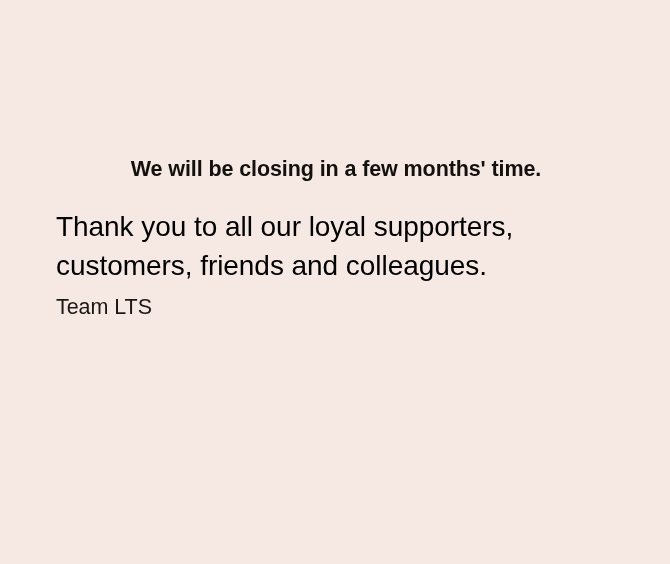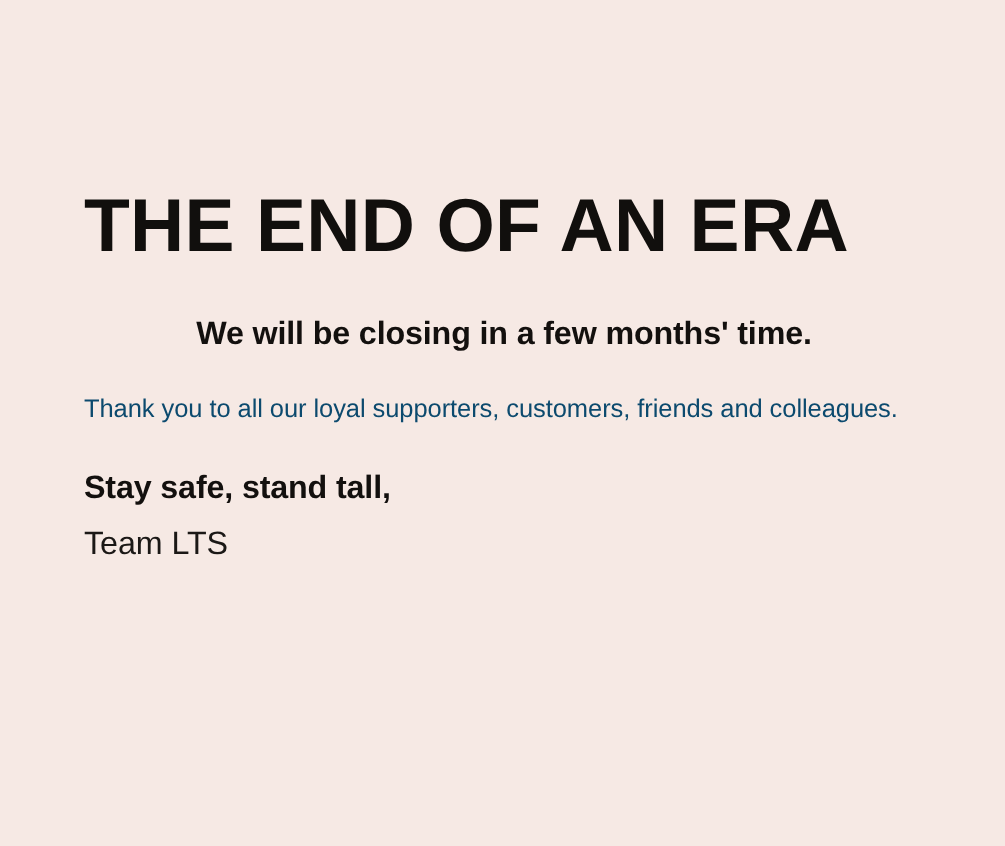--- a/index.html
+++ b/index.html
@@ -50,25 +50,25 @@
     font-weight: 700;
     letter-spacing: -0.1px;
     color: #13100e;
     white-space: nowrap;
     text-align: center;
   }
 
   .notice-paragraph {
     margin: 0;
     padding-top: 24px;
-    font-size: 17px;
+    font-size: 28px;
     line-height: 1.38;
     font-weight: 400;
     letter-spacing: -0.05px;
-    color: #0c4a6e;
+    color: #000000;
     max-width: 562px;
   }
 
   .notice-signoff {
     margin: 0;
     padding-top: 28px;
     font-size: 21.5px;
     line-height: 1.3;
     font-weight: 700;
     letter-spacing: -0.1px;
@@ -84,24 +84,22 @@
     letter-spacing: -0.05px;
     color: #1b1816;
   }
 </style>
 </head>
 <body>
 
 <div class="notice-page">
   <div class="notice-content">
 
-    <h1 class="notice-heading">THE END OF AN ERA</h1>
 
     <p class="notice-lede">We will be closing in a few months' time.</p>
 
     <p class="notice-paragraph">Thank you to all our loyal supporters, customers, friends and colleagues.</p>
 
-    <p class="notice-signoff">Stay safe, stand tall,</p>
 
     <p class="notice-signature">Team LTS</p>
 
   </div>
 </div>
 
 </body></html>

